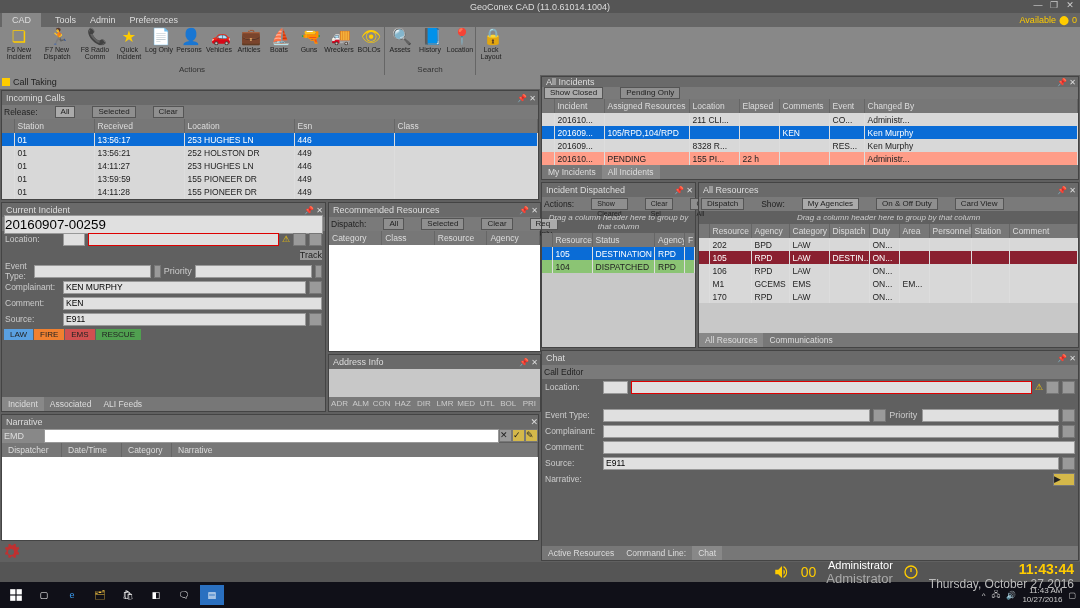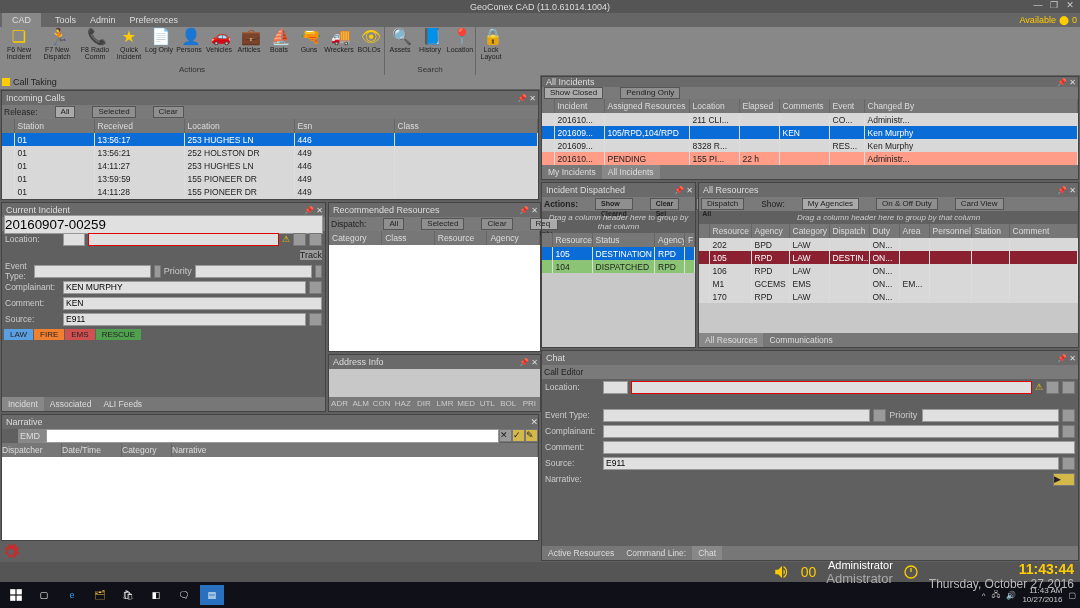--- a/index.html
+++ b/index.html
@@ -61,21 +61,21 @@
 .statusbar .clock { text-align:right; }
 .statusbar .time { color:#ffcc00; font-size:14px; font-weight:bold;margin-top:7px;}
 .statusbar .date { color:#bbb; font-size:12px;}
 .taskbar { height:26px; background:#101018; display:flex; align-items:center; padding:0 4px; gap:4px; }
 .taskbar .tb { width:24px; height:20px; display:flex; align-items:center; justify-content:center; color:#fff;}
 .taskbar .systray { margin-left:auto; display:flex; align-items:center; gap:6px; color:#ccc; font-size:8px;}
 .warn-icon { color:#ffcc00; }
 .abbr-row { height:14px; background:#7a7a7a; display:flex; color:#ccc; font-size:8px;}
 .abbr-row span { flex:1; text-align:center; padding:2px 0;}
 .narr-head { height:14px; background:#777; display:flex;}
-.narr-head .nh { color:#ddd; font-size:8.5px; padding:2px 0; border-right:1px solid #666;}
+.narr-head .nh { color:#ddd; font-size:8.5px; padding:2px 6px; border-right:1px solid #666;}
 </style>
 </head>
 <body>
 
 <div class="titlebar">
   <span class="title">GeoConex CAD (11.0.61014.1004)</span>
   <div class="winbtns">
     <span>—</span>
     <span>❐</span>
     <span>✕</span>
@@ -377,21 +377,21 @@
         </div>
       </div>
     </div>
 
     <div class="panel" style="flex:1;">
       <div class="panel-title">
           <span>Narrative</span>
           <span>✕</span>
         </div>
       <div style="display:flex; height:14px;">
-        <span style="width:28px;background:#888;color:#ddd;padding:2px;margin-left:16px;">EMD</span>
+        <span style="width:42px;background:#888;color:#ddd;padding:2px;">EMD</span>
         <input class="finput" style="flex: 1 1 0%; border: 1px solid rgb(153, 153, 153);">
         <span class="iconbox">✕</span>
         <span class="iconbox" style="background:#d4b84a;">✓</span>
         <span class="iconbox" style="background:#d4b84a;">✎</span>
       </div>
       <div class="narr-head">
         <span class="nh" style="width:60px;">Dispatcher</span>
         <span class="nh" style="width:60px;">Date/Time</span>
         <span class="nh" style="width:50px;">Category</span>
         <span class="nh" style="flex:1;">Narrative</span>
@@ -484,21 +484,21 @@
 
     <div style="display:flex; height:168px;">
       <div class="panel" style="width:155px;">
         <div class="panel-title">
             <span>Incident Dispatched</span>
             <div class="ctrls">
               <span>📌</span>
               <span>✕</span>
             </div>
           </div>
-        <div class="toolbar-row" style="font-size:7.5px;font-weight:bold;">
+        <div class="toolbar-row" style="font-size:7.5px;">
           <span class="lbl">Actions:</span>
           <span class="btn" style="font-size:7px;">Show Cleared</span>
           <span class="btn" style="font-size:7px;">Clear Sel</span>
           <span class="btn" style="font-size:7px;">Clear All</span>
         </div>
         <div class="group-hint">Drag a column header here to group by that column</div>
         <table>
             <thead>
               <tr>
           <th style="width:10px;"></th>

